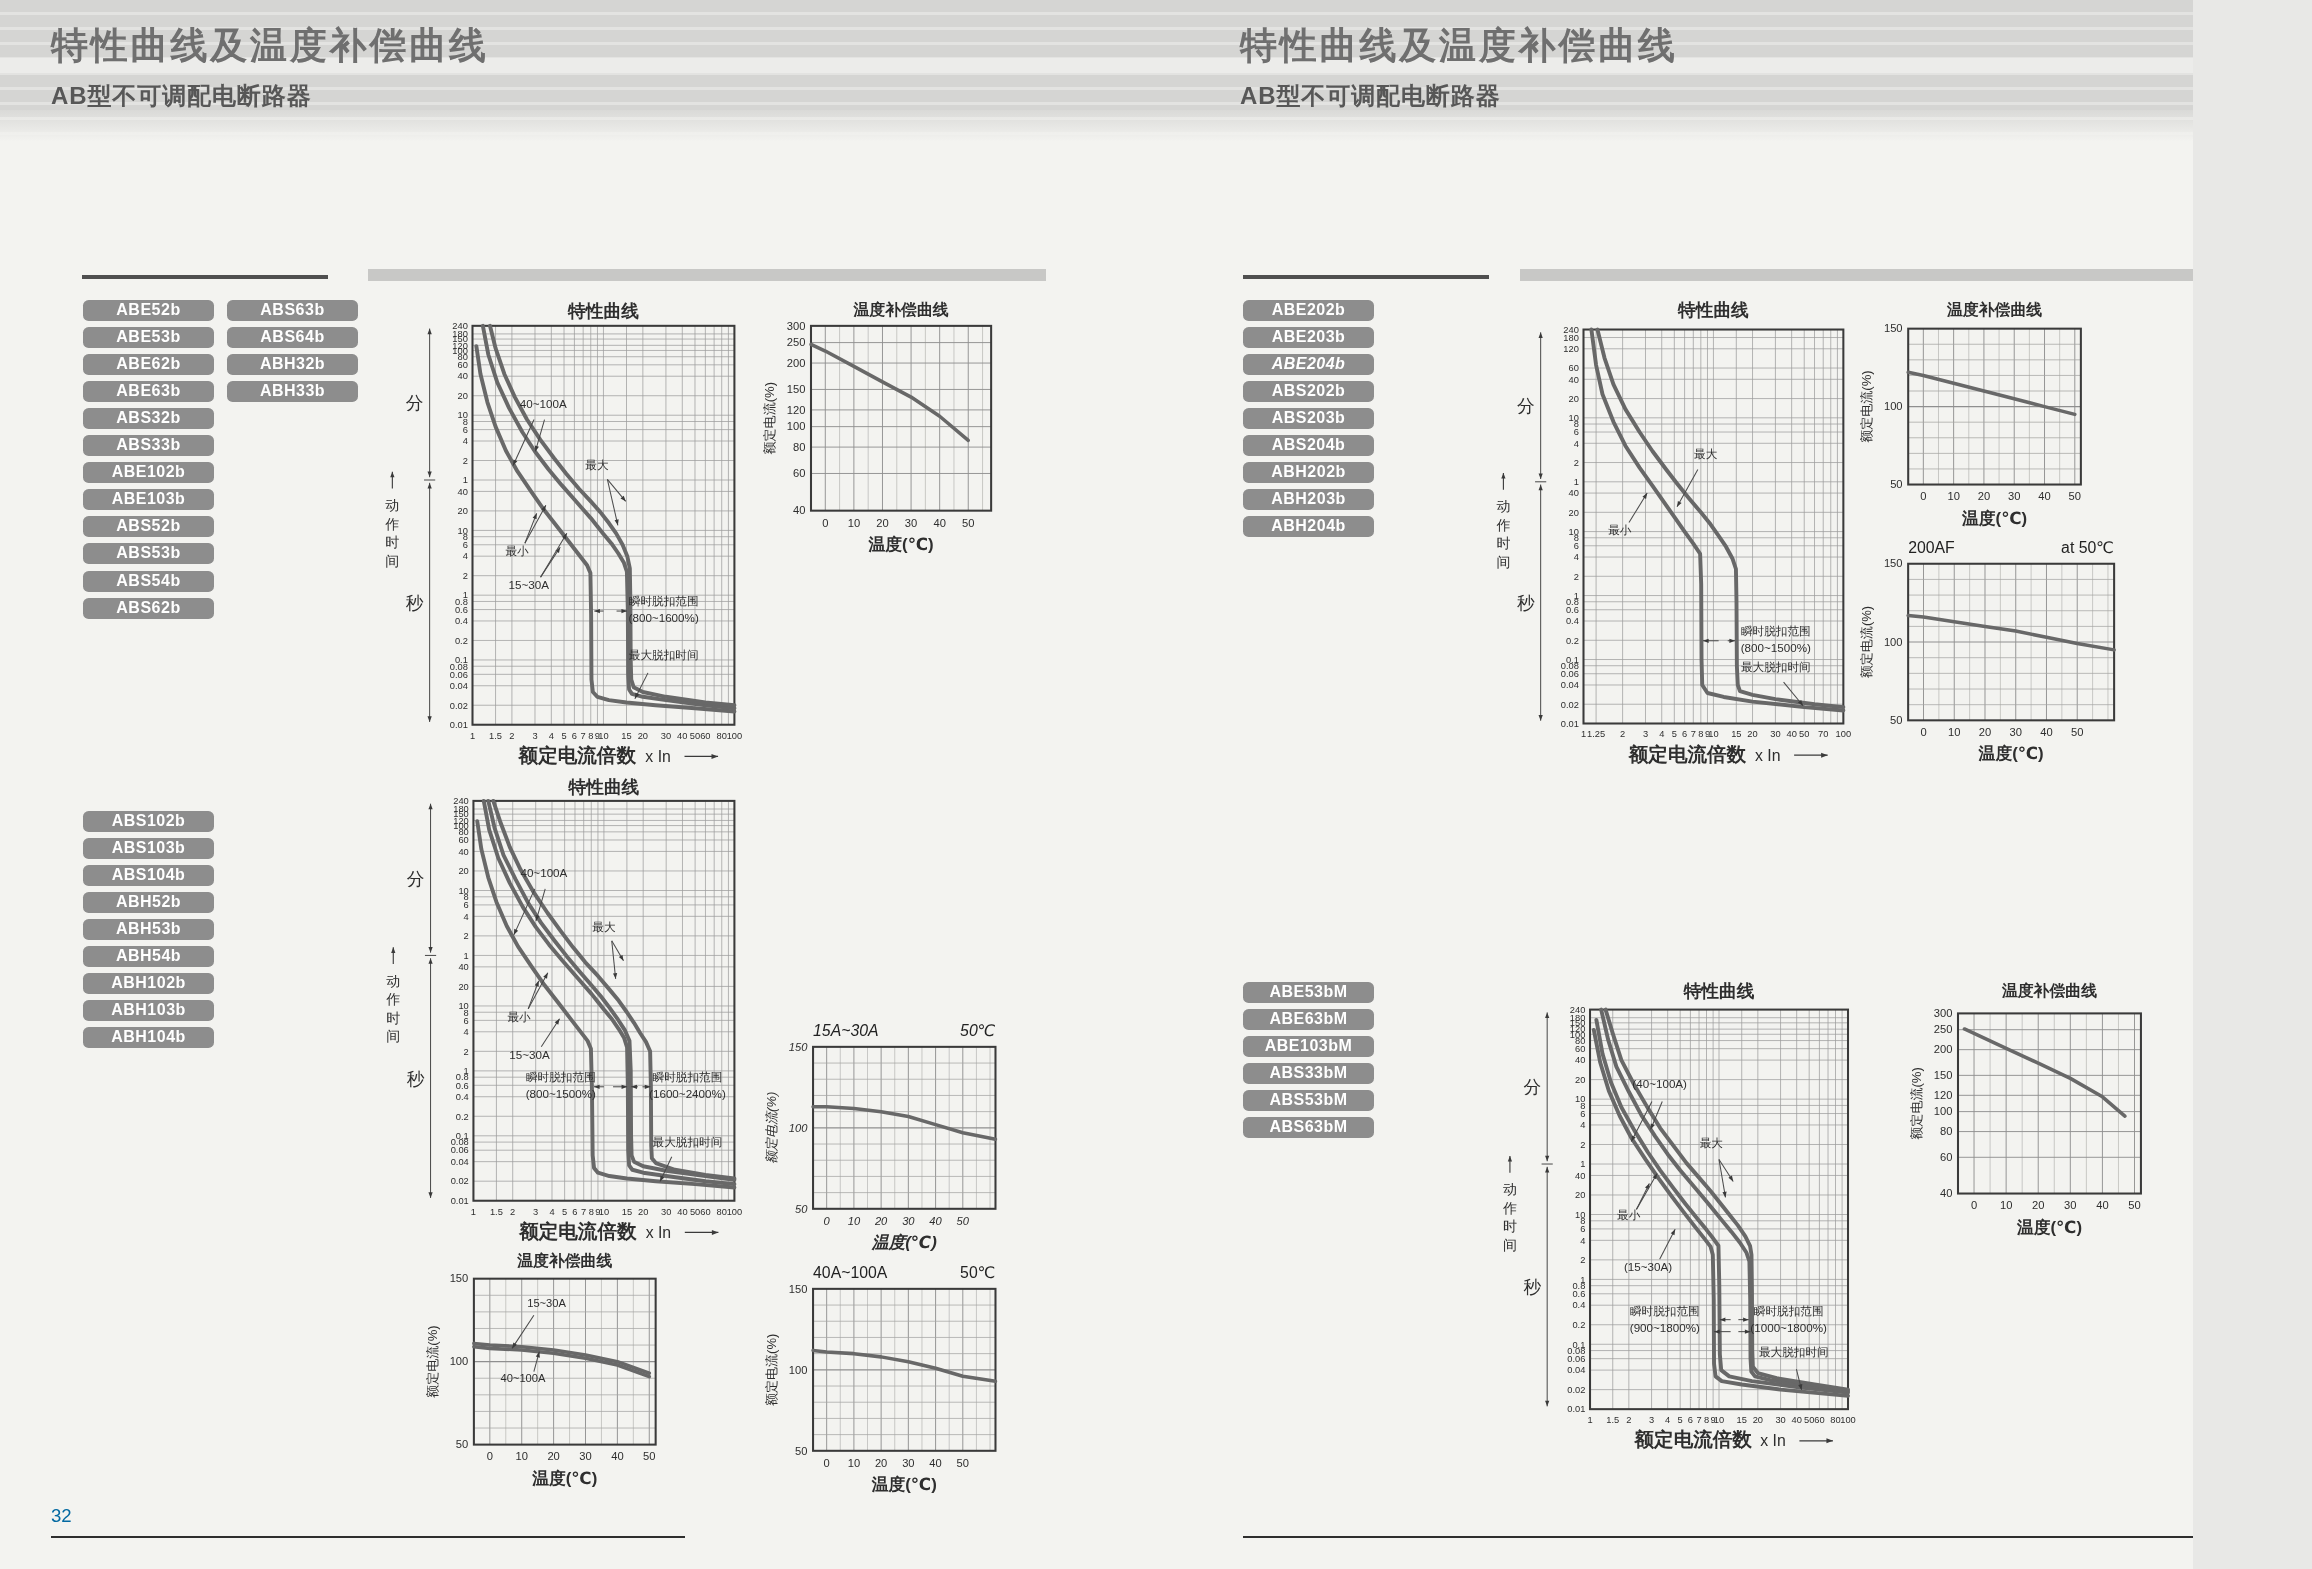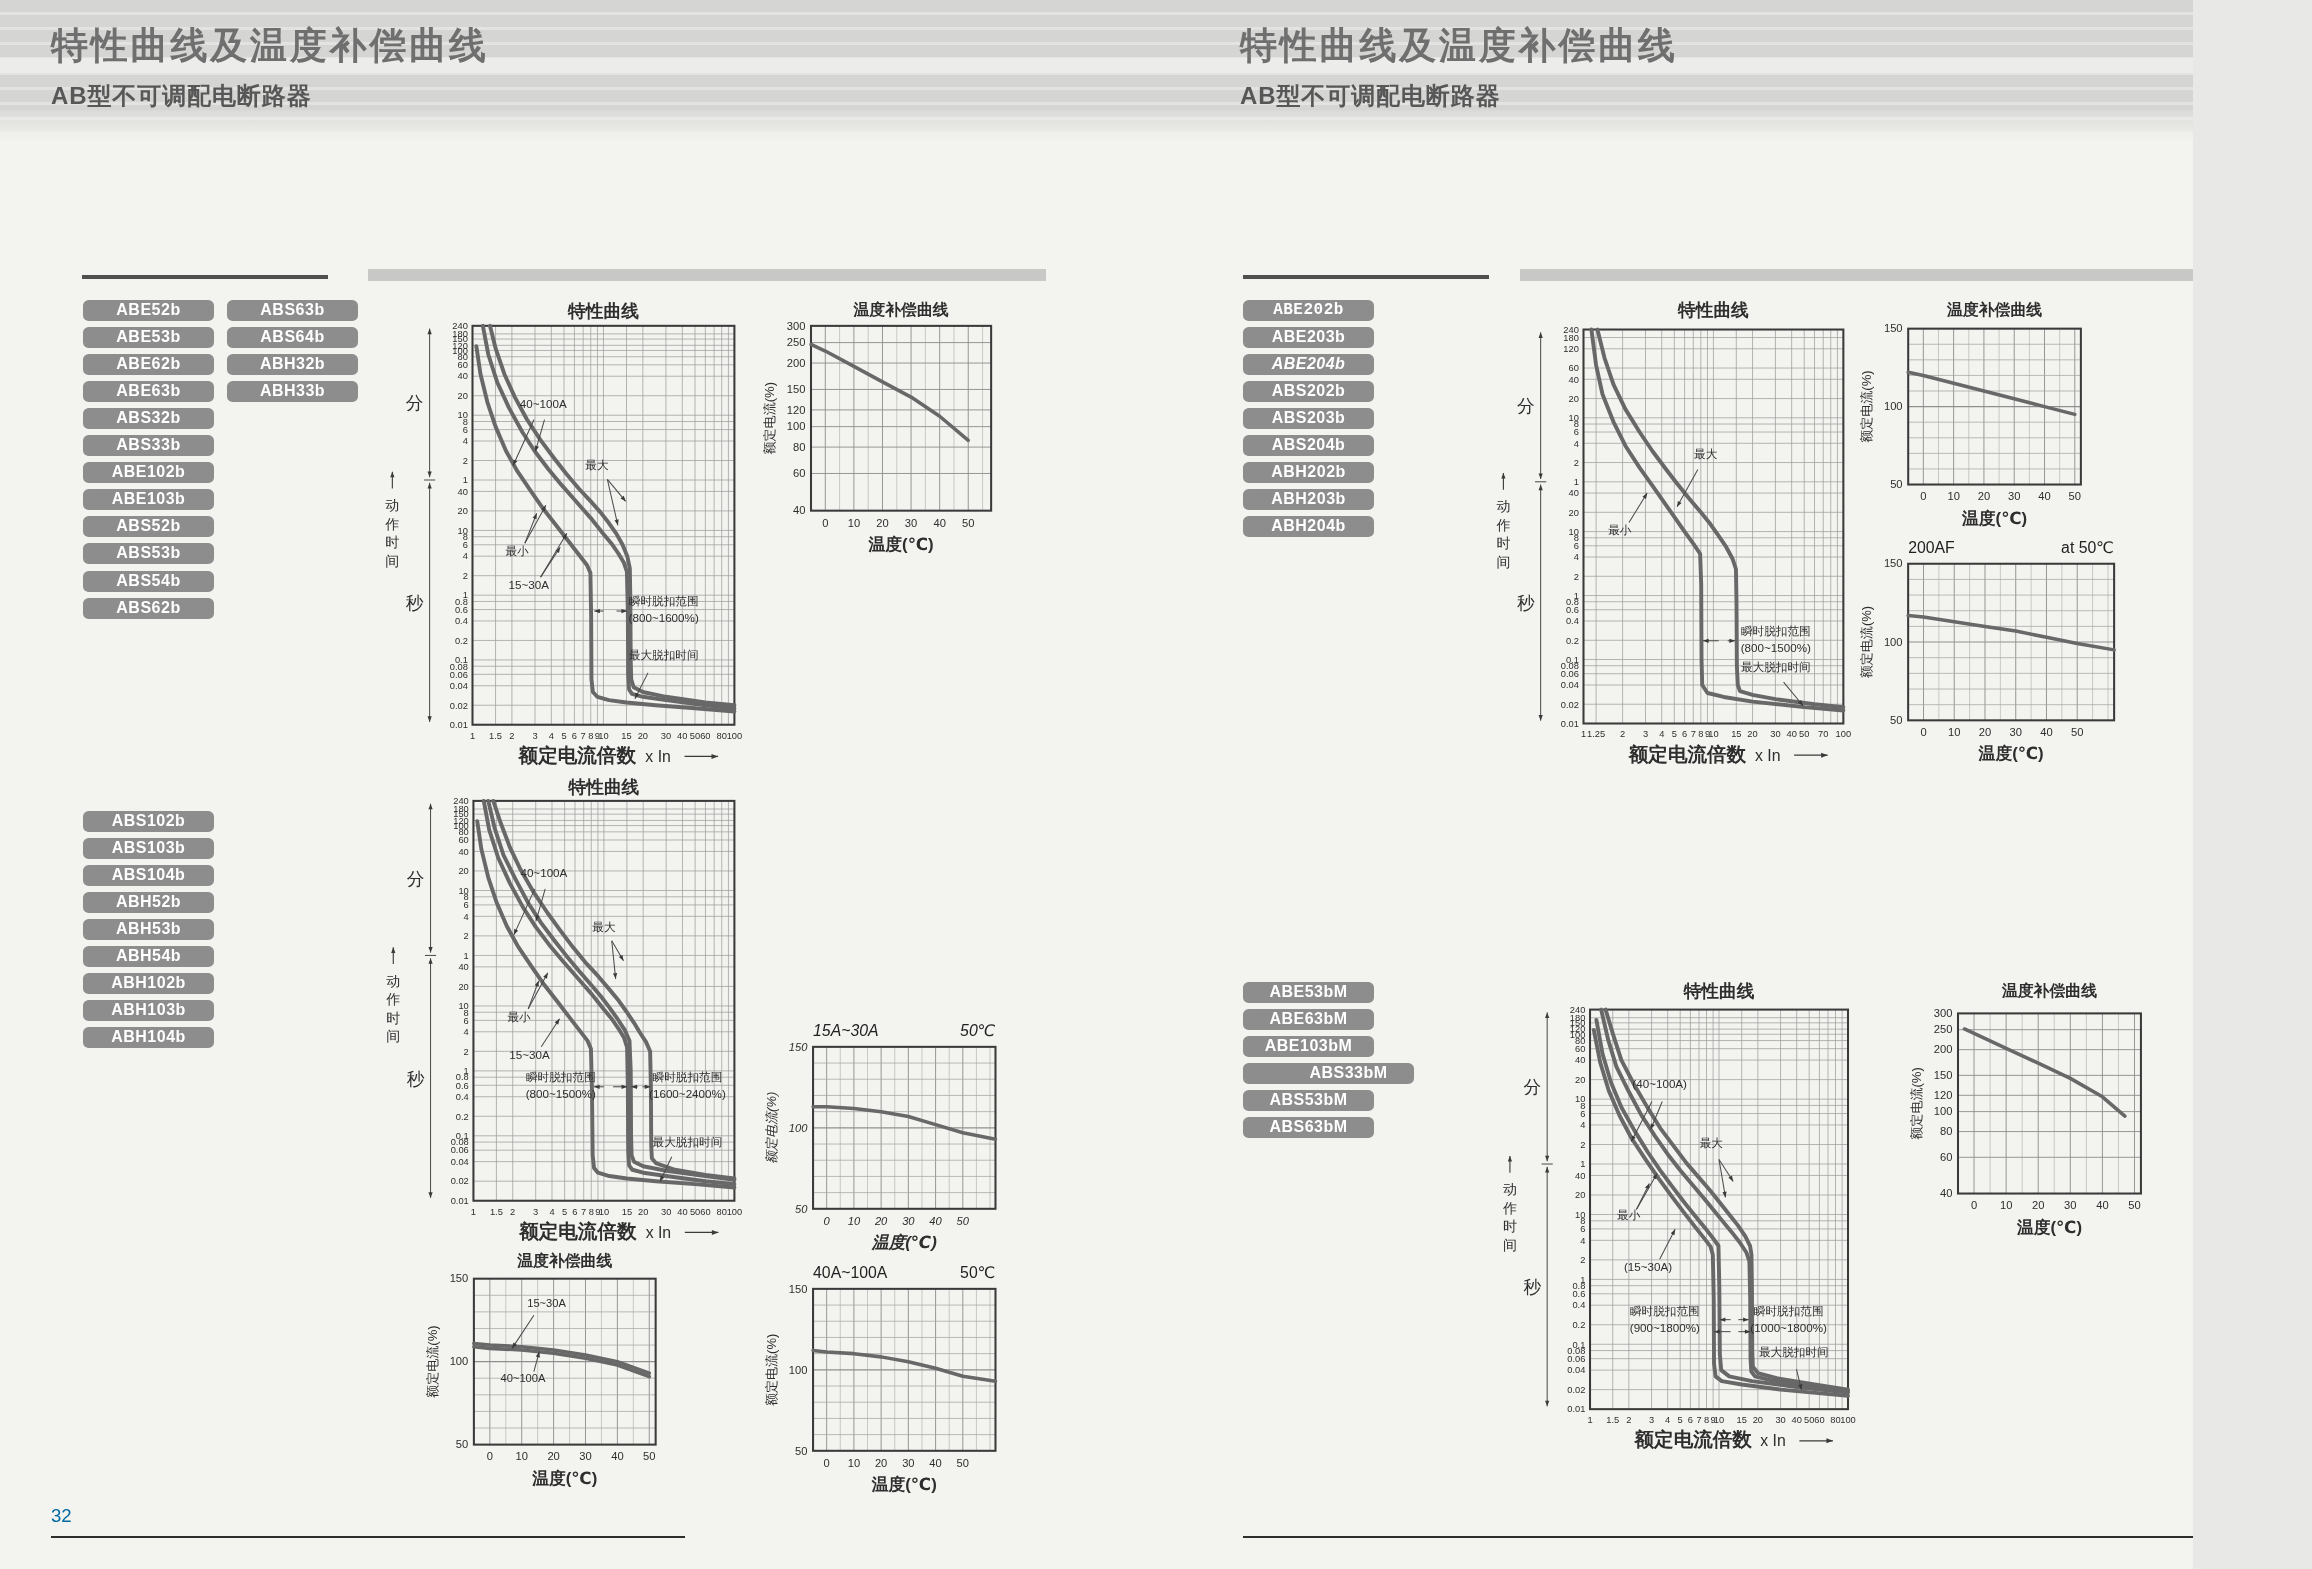--- a/index.html
+++ b/index.html
@@ -58,33 +58,33 @@
       <div class="badge" style="left: 227px; top: 381px;">ABH33b</div>
       <div class="badge" style="left: 83px; top: 811px;">ABS102b</div>
       <div class="badge" style="left: 83px; top: 838px;">ABS103b</div>
       <div class="badge" style="left: 83px; top: 865px;">ABS104b</div>
       <div class="badge" style="left: 83px; top: 892px;">ABH52b</div>
       <div class="badge" style="left: 83px; top: 919px;">ABH53b</div>
       <div class="badge" style="left: 83px; top: 946px;">ABH54b</div>
       <div class="badge" style="left: 83px; top: 973px;">ABH102b</div>
       <div class="badge" style="left: 83px; top: 1000px;">ABH103b</div>
       <div class="badge" style="left: 83px; top: 1027px;">ABH104b</div>
-      <div class="badge" style="left: 1243px; top: 300px; font-family: Liberation Mono, monospace;">ABE202b</div>
+      <div class="badge" style="left: 1243px; top: 300px;">ABE202b</div>
       <div class="badge" style="left: 1243px; top: 327px;">ABE203b</div>
       <div class="badge" style="left: 1243px; top: 354px; font-style: italic;">ABE204b</div>
       <div class="badge" style="left: 1243px; top: 381px;">ABS202b</div>
       <div class="badge" style="left: 1243px; top: 408px;">ABS203b</div>
       <div class="badge" style="left: 1243px; top: 435px;">ABS204b</div>
       <div class="badge" style="left: 1243px; top: 462px;">ABH202b</div>
       <div class="badge" style="left: 1243px; top: 489px;">ABH203b</div>
       <div class="badge" style="left: 1243px; top: 516px;">ABH204b</div>
       <div class="badge" style="left: 1243px; top: 982px;">ABE53bM</div>
       <div class="badge" style="left: 1243px; top: 1009px;">ABE63bM</div>
       <div class="badge" style="left: 1243px; top: 1036px;">ABE103bM</div>
-      <div class="badge" style="left: 1243px; top: 1063px; padding-left: 40px;">ABS33bM</div>
+      <div class="badge" style="left: 1243px; top: 1063px;">ABS33bM</div>
       <div class="badge" style="left: 1243px; top: 1090px;">ABS53bM</div>
       <div class="badge" style="left: 1243px; top: 1117px;">ABS63bM</div>
     </div>
   <div id="charts">
       <div class="chart" style="left: 368px; top: 296px;"><svg width="401" height="480" viewBox="0 0 430 515">
           <text x="252.5" y="22" font-size="19" text-anchor="middle" font-weight="bold" fill="#2e2e2e">特性曲线</text>
           <line x1="136.7408218973232" y1="32" x2="136.7408218973232" y2="460" stroke="#9c9c9c" stroke-width="0.8"></line>
           <line x1="154.29471439078935" y1="32" x2="154.29471439078935" y2="460" stroke="#9c9c9c" stroke-width="0.8"></line>
           <line x1="179.03553628811255" y1="32" x2="179.03553628811255" y2="460" stroke="#9c9c9c" stroke-width="0.8"></line>
           <line x1="196.5894287815787" y1="32" x2="196.5894287815787" y2="460" stroke="#9c9c9c" stroke-width="0.8"></line>

